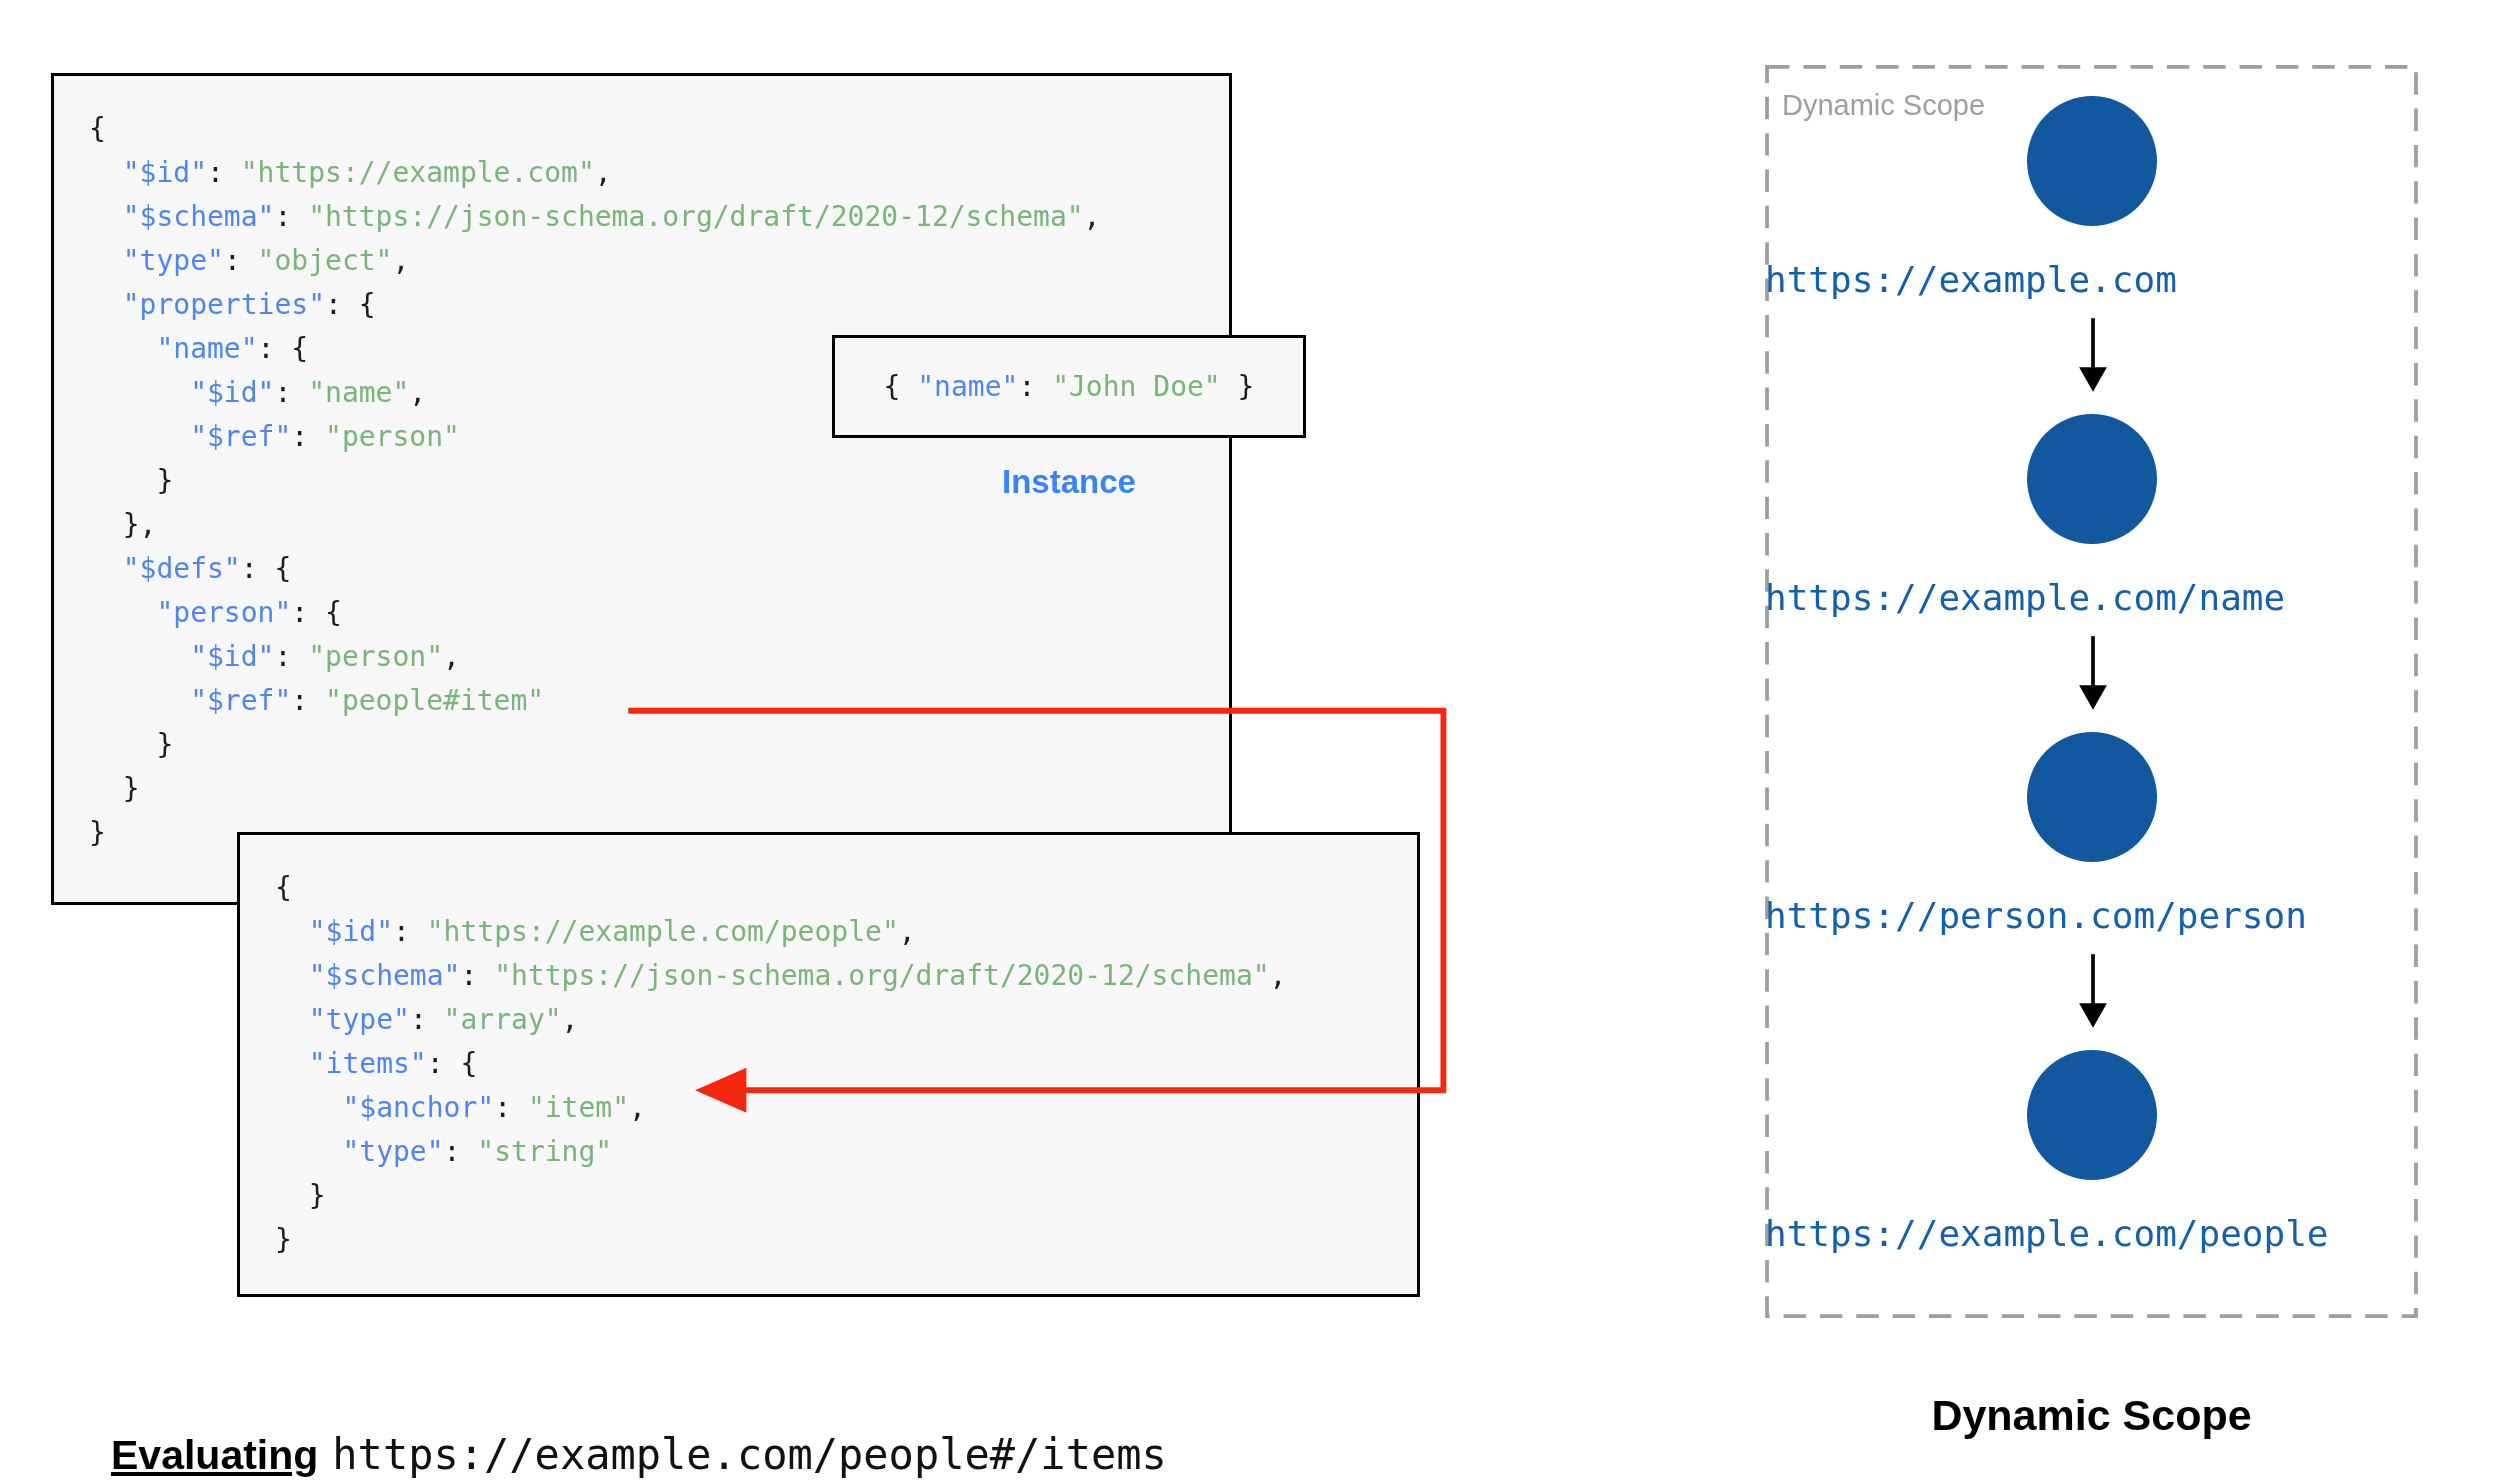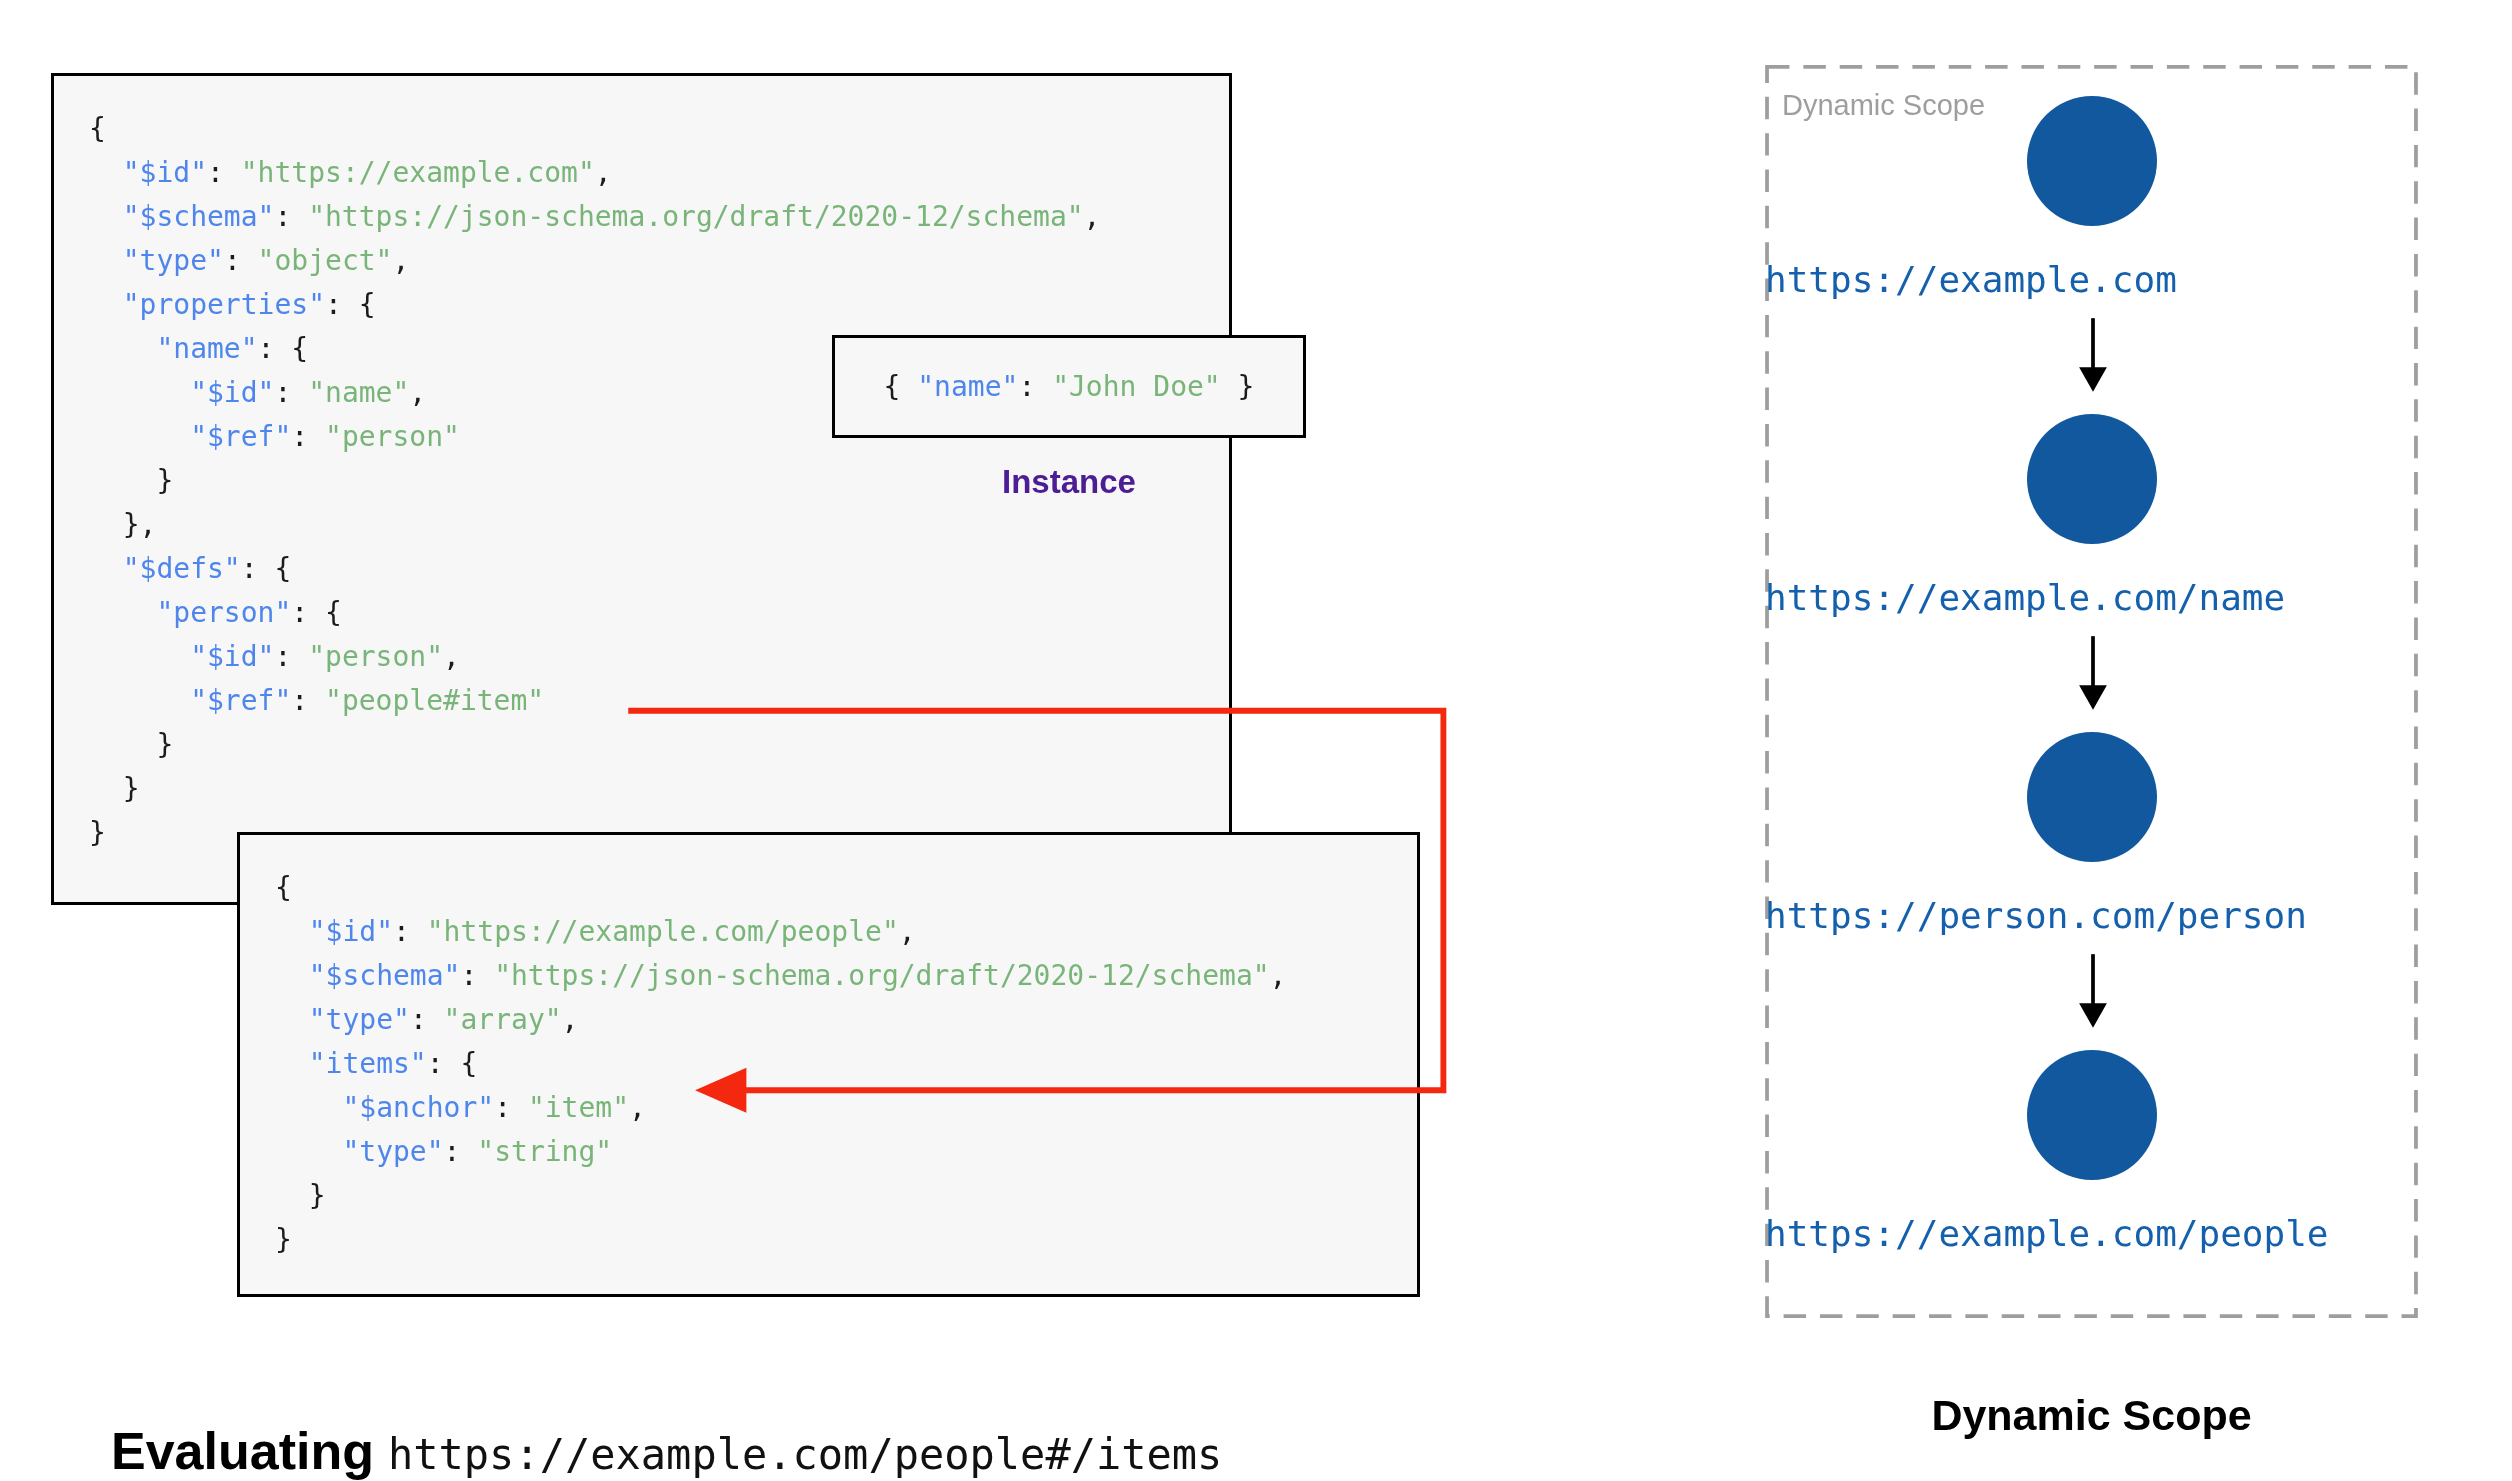--- a/index.html
+++ b/index.html
@@ -27,21 +27,21 @@
   .t-s{color:var(--code-string);}
   .t-p{color:var(--code-punct);}
   #instance-box{
     position:absolute;left:832px;top:335px;width:474px;height:103px;z-index:3;
     box-sizing:border-box;background:var(--block-bg);border:3.7px solid var(--block-border);
     display:flex;align-items:center;justify-content:center;
   }
   #instance-box pre.code{padding:0;line-height:normal;}
   #instance-caption{
     position:absolute;left:832px;top:463px;width:474px;text-align:center;
-    font-weight:700;font-size:33px;color:#4c1d95;z-index:3;
+    font-weight:700;font-size:33px;color:#3b82f6;z-index:3;
   }
   #ref-connector{position:absolute;left:588px;top:684px;z-index:5;}
   
   #scope-border{position:absolute;left:1765px;top:65px;z-index:1;}
   #scope-watermark{
     position:absolute;left:1782px;top:89px;font-size:29px;color:var(--muted-gray);z-index:2;
   }
   .scope-node{
     position:absolute;left:2027px;width:130px;height:130px;border-radius:50%;
     background:var(--node-blue);z-index:2;
@@ -53,21 +53,21 @@
     font-family:"DejaVu Sans Mono","Liberation Mono",monospace;
     font-size:36px;line-height:38px;color:var(--url-blue);
   }
   #scope-label-0{top:261px;} #scope-label-1{top:579px;}
   #scope-label-2{top:897px;} #scope-label-3{top:1215px;}
   .down-arrow{position:absolute;left:2077px;width:32px;height:75px;z-index:2;}
   #down-arrow-0{top:318px;} #down-arrow-1{top:636px;} #down-arrow-2{top:954px;}
   #caption-left{
     position:absolute;left:111px;top:1388px;display:flex;align-items:baseline;gap:14px;z-index:4;
   }
-  #caption-left .ev{font-weight:700;font-size:52px;color:#000;line-height:1.1;}
+  #caption-left .ev{font-weight:700;font-size:41px;color:#000;line-height:1.1;text-decoration:underline;}
   #caption-left .uri{
     font-family:"DejaVu Sans Mono","Liberation Mono",monospace;
     font-size:42px;color:#111;line-height:1.1;margin-top:44px;
   }
   #caption-right{
     position:absolute;left:1765px;top:1392px;width:653px;text-align:center;
     font-weight:700;font-size:43px;color:#000;z-index:4;line-height:1.1;
   }
 </style>
 </head>

